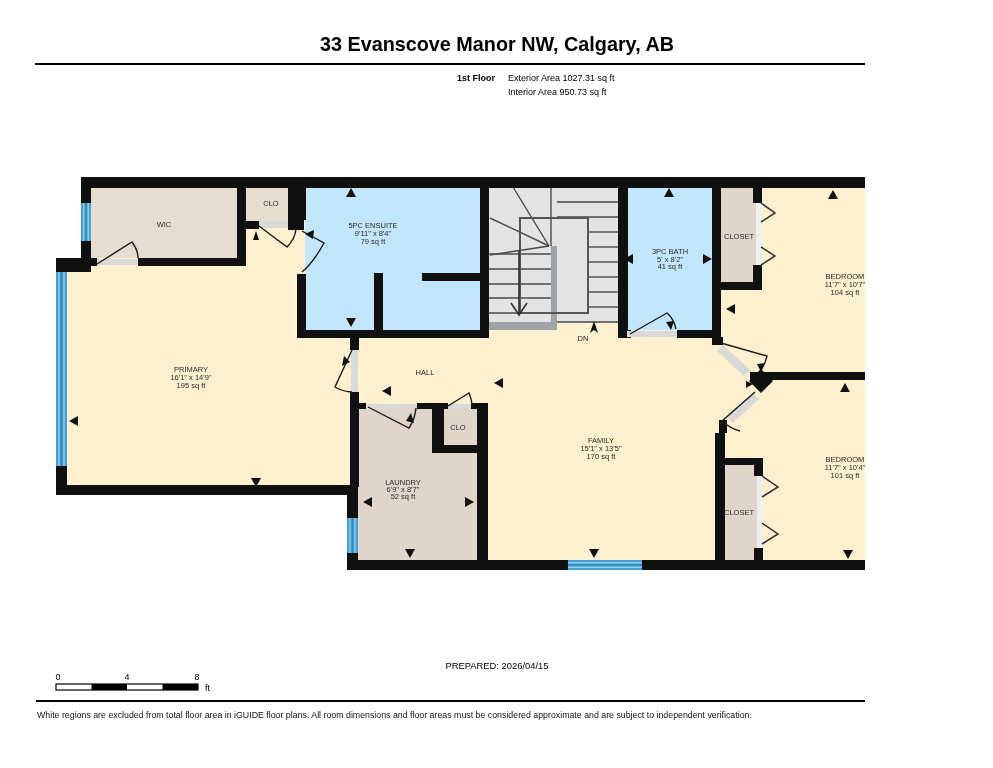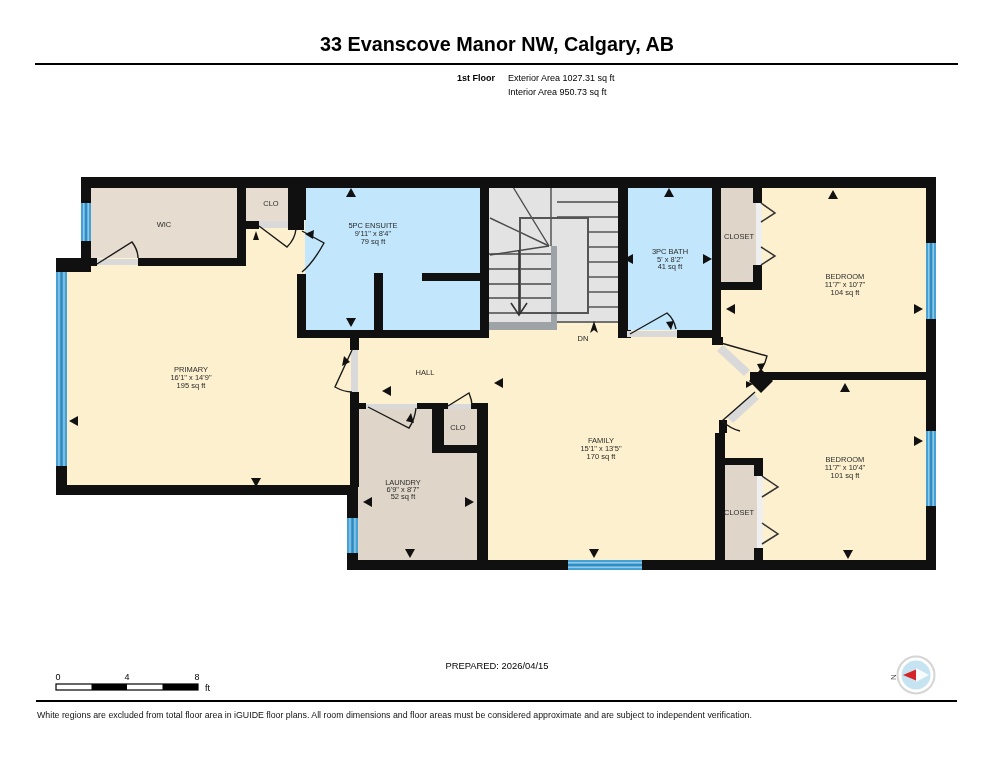--- a/index.html
+++ b/index.html
@@ -1,16 +1,16 @@
 <!DOCTYPE html>
 <html><head>
 <meta charset="utf-8">
 <style>
   html,body{margin:0;padding:0;background:#ffffff;}
-  #page{position:relative;width:993px;height:768px;background:#fff;overflow:hidden;
+  #page{position:relative;width:865px;height:768px;background:#fff;overflow:hidden;
         font-family:"Liberation Sans", sans-serif;}
   svg{position:absolute;top:0;left:0;}
 </style>
 </head>
 <body>
 <div id="page">
 <svg width="993" height="768" viewBox="0 0 993 768" xmlns="http://www.w3.org/2000/svg">
 
   <text x="497" y="51" font-size="19.8" font-weight="bold" fill="#000" text-anchor="middle">33 Evanscove Manor NW, Calgary, AB</text>
   <rect x="35" y="63" width="923" height="2" fill="#000"></rect>

